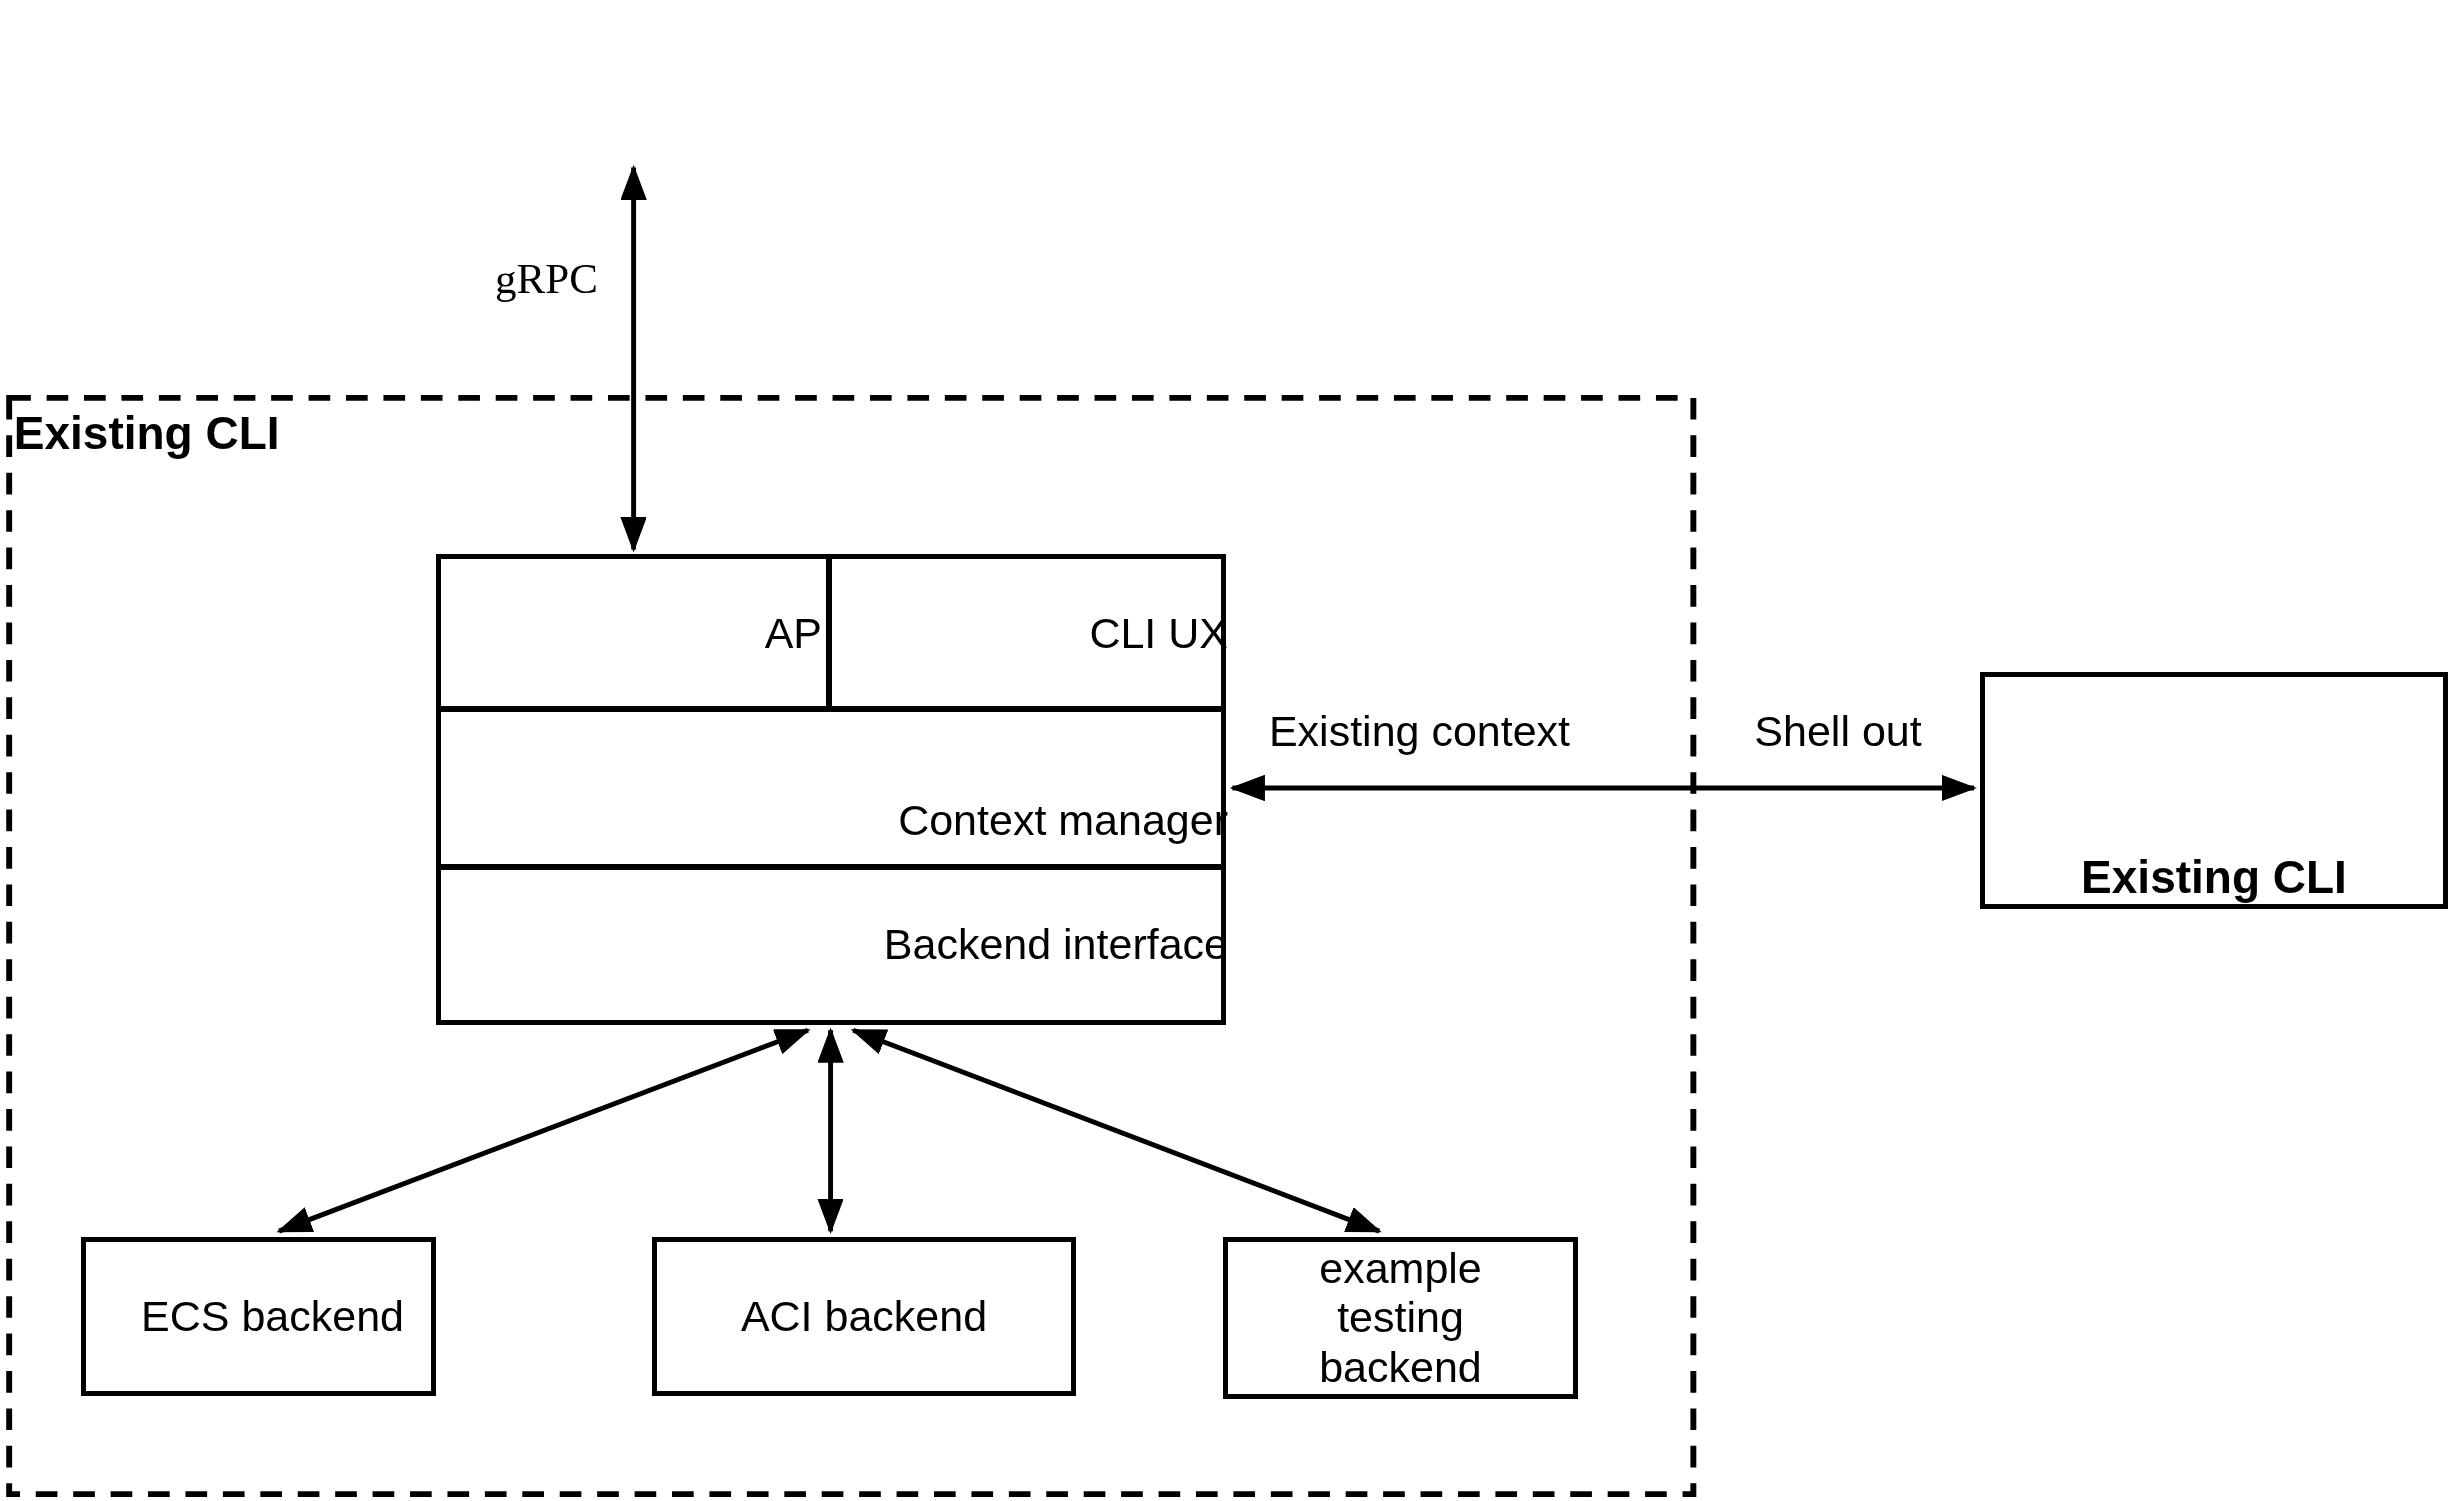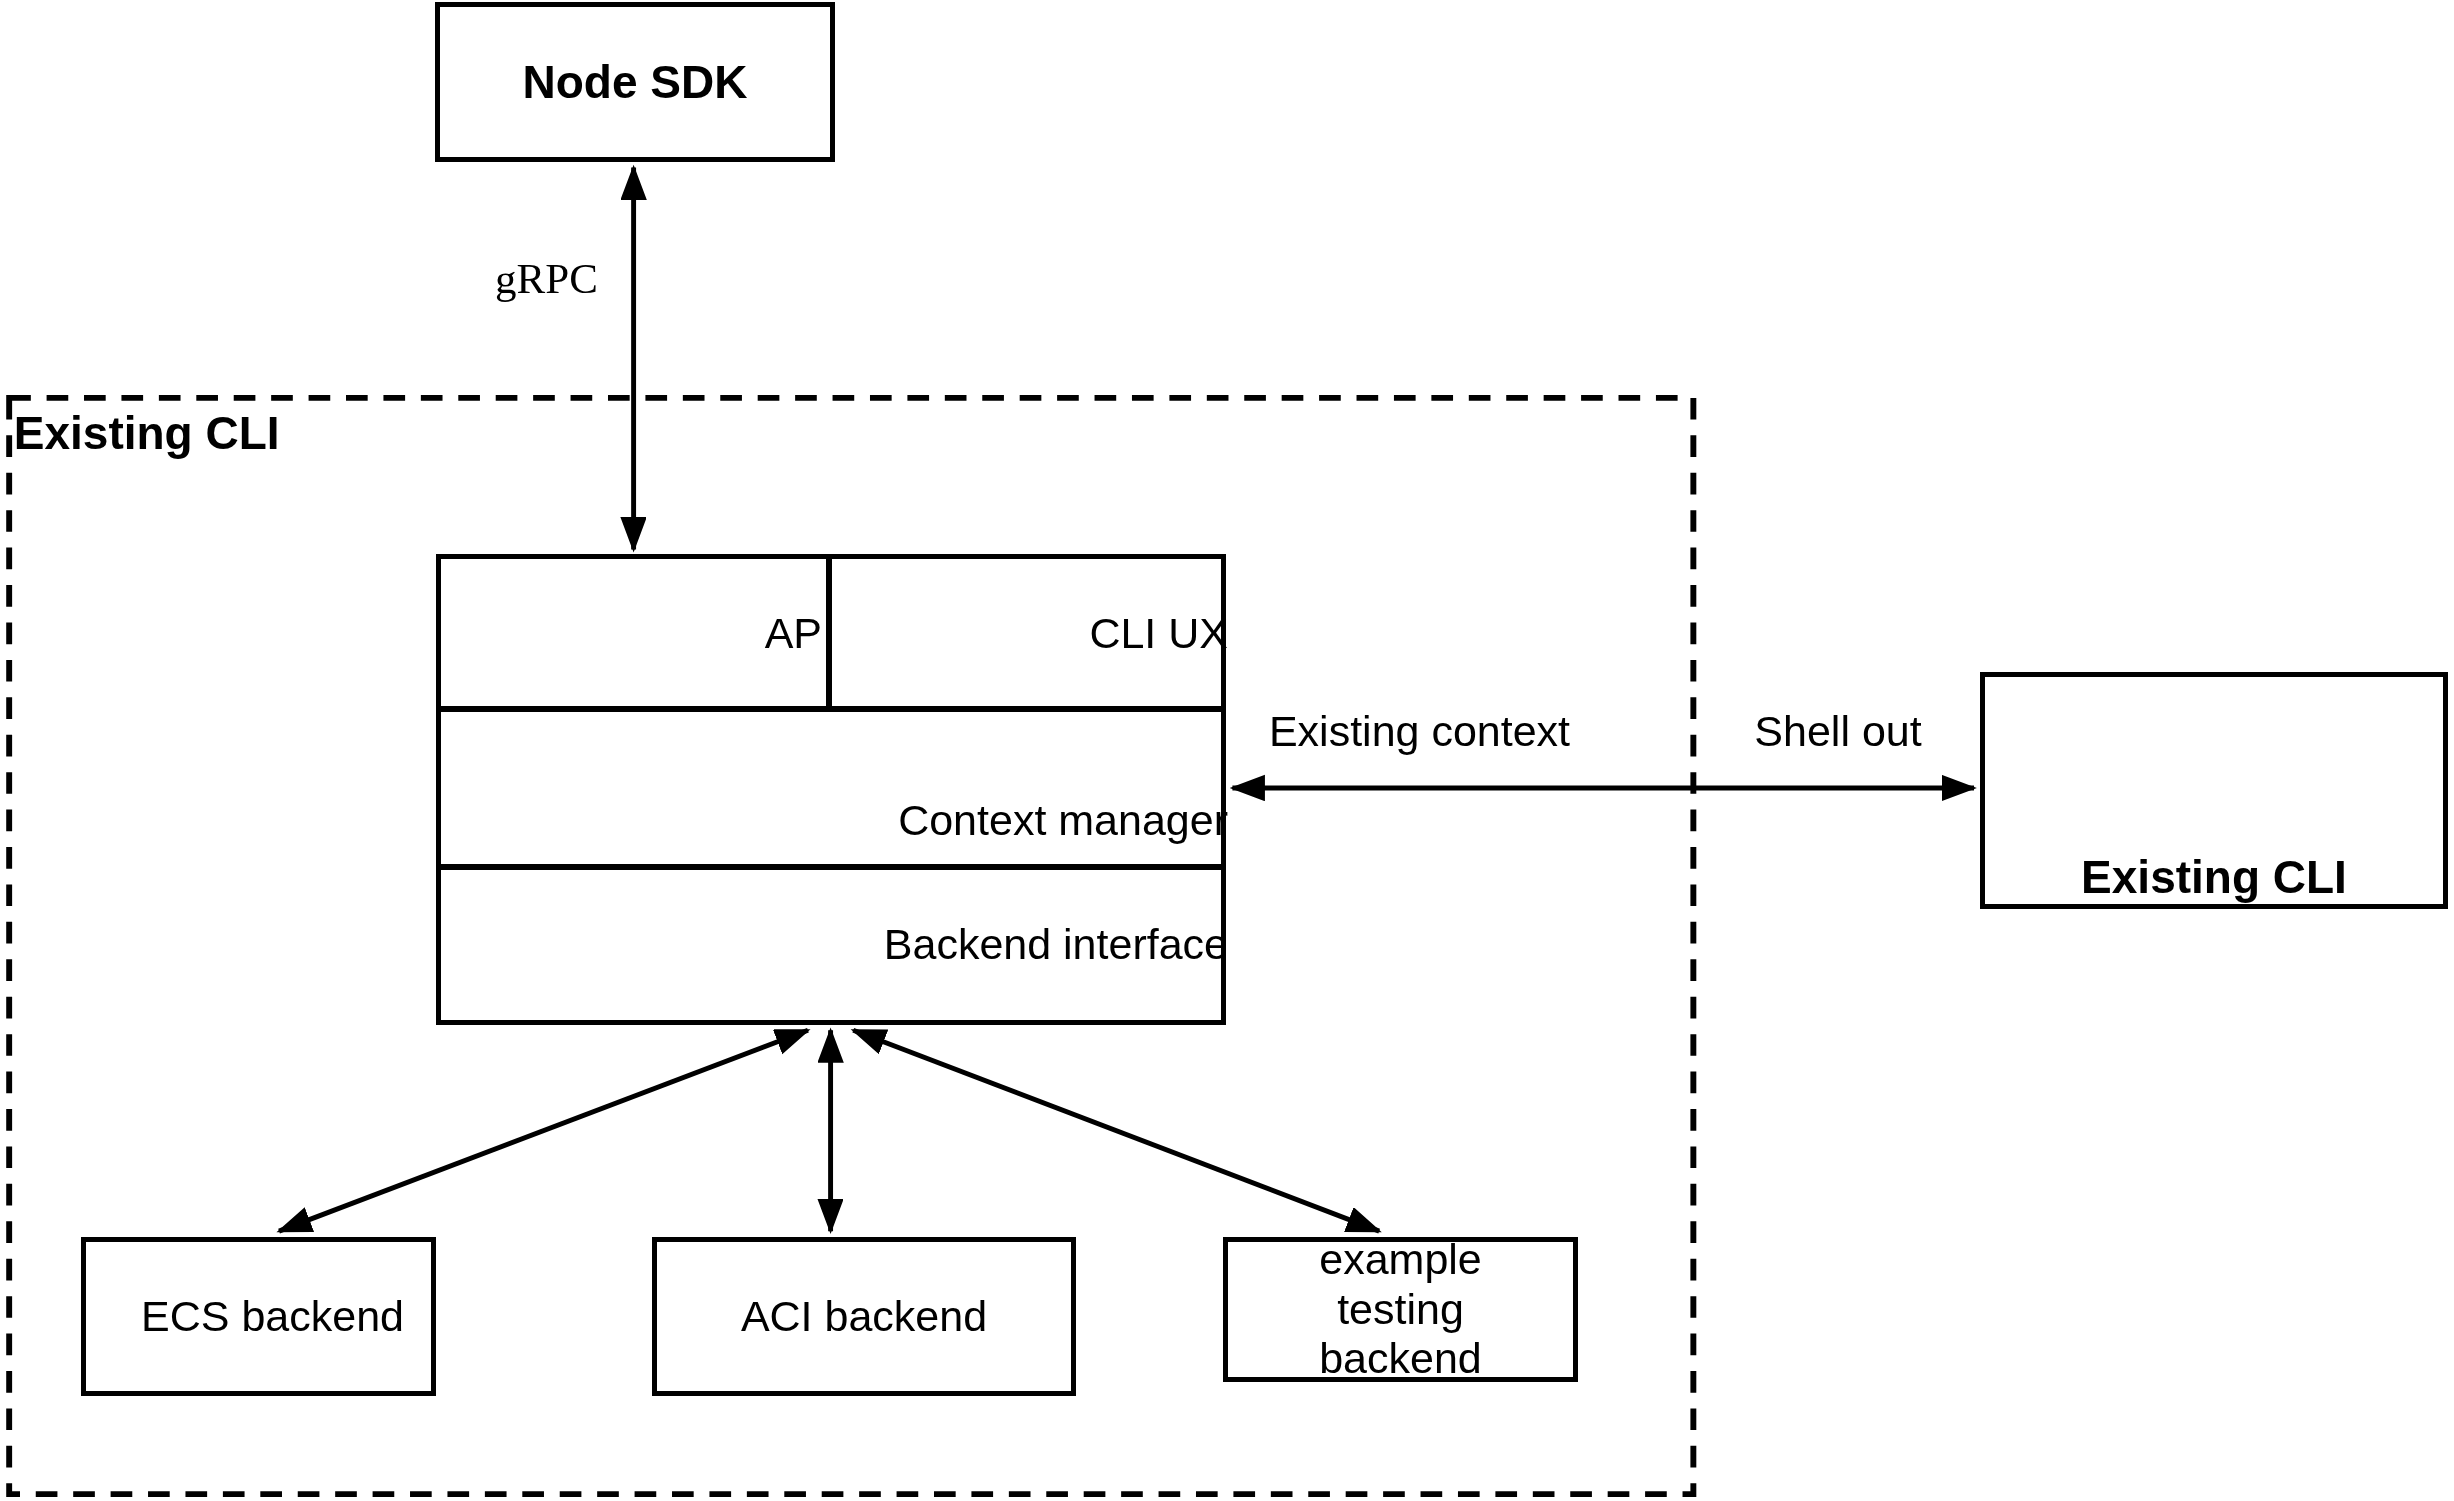--- a/index.html
+++ b/index.html
@@ -103,23 +103,20 @@
 
     <path d="M 820 1046 L 283 1250" fill="none" stroke="#000000" stroke-width="5" marker-start="url(#arrowhead)" marker-end="url(#arrowhead)"></path>
 
     <path d="M 843 1046 L 843 1250" fill="none" stroke="#000000" stroke-width="5" marker-start="url(#arrowhead)" marker-end="url(#arrowhead)"></path>
 
     <path d="M 866 1046 L 1400 1250" fill="none" stroke="#000000" stroke-width="5" marker-start="url(#arrowhead)" marker-end="url(#arrowhead)"></path>
   </svg>
 
   <div class="container-label">Existing CLI</div>
 
-  <div class="node bold" style="left:435px; top:2px; width:400px; height:160px;">
-    <span>Node SDK</span>
-  </div>
 
   <div class="compound"></div>
 
   <div class="divider-h" style="left:436px; top:706px; width:790px;"></div>
   <div class="divider-h" style="left:436px; top:864px; width:790px;"></div>
   <div class="divider-v" style="left:826px; top:554px; height:156px;"></div>
 
   <div class="cell-label" style="left:442px; top:560px; width:384px; height:147px;">
     <span>API</span>
   </div>
@@ -136,21 +133,21 @@
   <div class="node bold" style="left:1980px; top:672px; width:468px; height:237px;align-items:flex-end;">
     <span>Existing CLI</span>
   </div>
 
   <div class="node" style="left:81px; top:1237px; width:355px; height:159px;padding-left:28px;">
     <span>ECS backend</span>
   </div>
   <div class="node" style="left:652px; top:1237px; width:424px; height:159px;">
     <span>ACI backend</span>
   </div>
-  <div class="node" style="left:1223px; top:1237px; width:355px; height:145px; padding:0 39px;">
+  <div class="node" style="left:1223px; top:1237px; width:355px; height:162px; padding:0 39px;">
     <span>example testing backend</span>
   </div>
 
   <div class="edge-label" style="left:463px; top:254px; width:167px;font-family:Liberation Serif, serif;">gRPC</div>
   <div class="edge-label" style="left:1252px; top:707px; width:335px;">Existing context</div>
   <div class="edge-label" style="left:1713px; top:707px; width:250px;">Shell out</div>
 
 </div>
 
 

